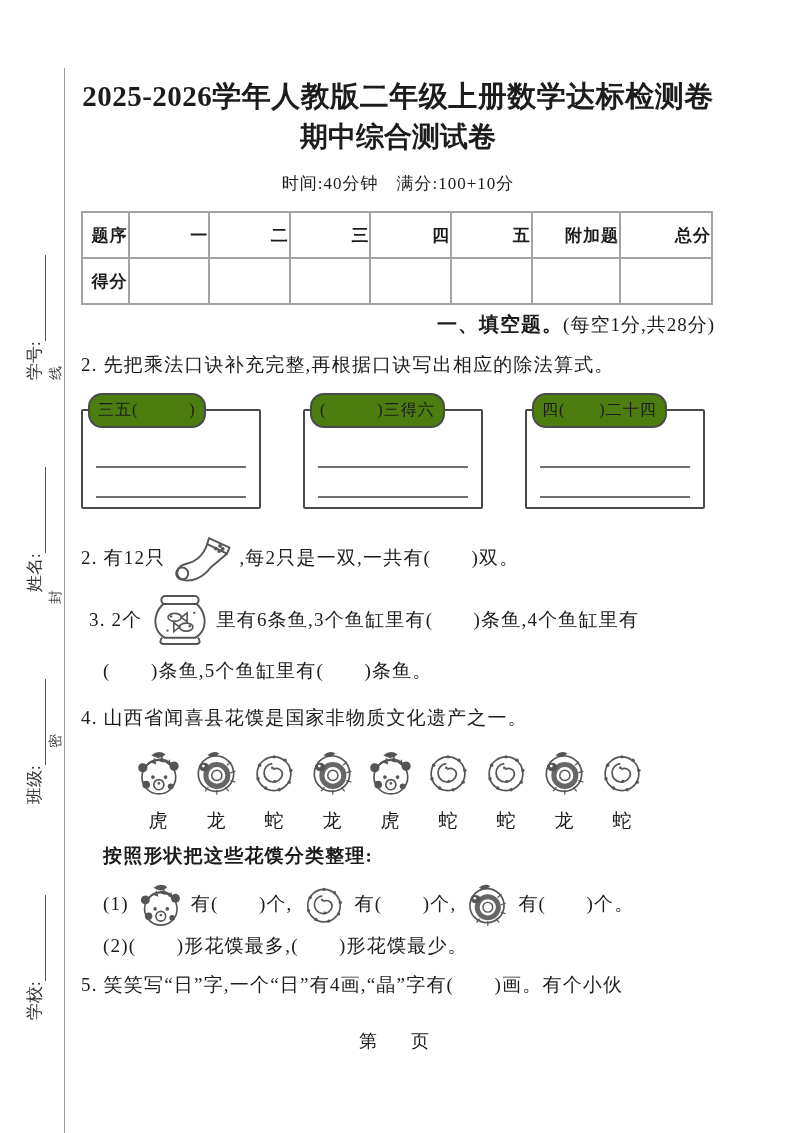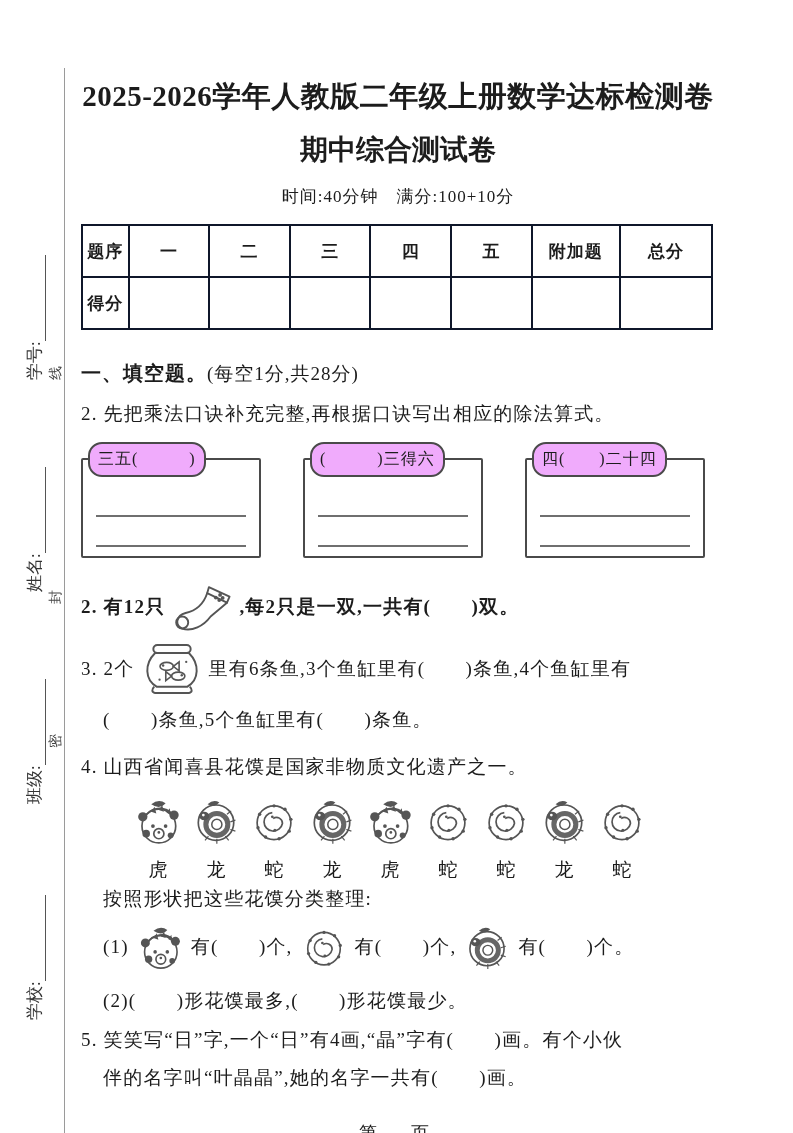--- a/index.html
+++ b/index.html
@@ -29,44 +29,44 @@
     position:absolute; left:47px; width:18px; height:18px;
     transform:rotate(-90deg); font-size:14px; color:#444; text-align:center;
   }
   
   .main { position:absolute; left:81px; top:0; width:634px; }
   .title {
     margin-top:80px; text-align:center; font-weight:bold;
     font-size:29px; letter-spacing:0.5px; line-height:1.15;
     font-family:"Liberation Serif","DejaVu Serif",serif;
   }
-  .subtitle { text-align:center; font-weight:bold; font-size:28px; margin-top:18px; }
+  .subtitle { text-align:center; font-weight:bold; font-size:28px; margin-top:5px; }
   .meta { text-align:center; font-size:17px; margin-top:16px; letter-spacing:1px; }
   
   table.score {
     margin-top:16px; width:632px; border-collapse:collapse;
     font-size:17px;
   }
   table.score td {
-    border:2px solid #0f172a; height:52px; text-align:center;
+    border:2px solid #a3a3a3; height:46px; text-align:right;
     letter-spacing:1px;
   }
   table.score td.hdr { font-weight:bold; font-family:"Liberation Sans","DejaVu Sans",sans-serif; }
   
-  .sec-heading { margin-top:30px; font-size:20px; }
+  .sec-heading { margin-top:6px; font-size:20px;text-align:right; }
   .sec-heading .b { font-weight:bold; font-family:"Liberation Sans","DejaVu Sans",sans-serif; letter-spacing:1px; }
   .sec-heading .n { font-size:19px; letter-spacing:1px; }
   .qline { margin-top:13px; font-size:19px; letter-spacing:1.2px; line-height:1.45; }
   .indent1 { padding-left:22px; }
   
   .cards { margin-top:30px; display:flex; gap:42px; }
   .card { position:relative; width:180px; height:100px; border:2px solid #4a4a4a; border-radius:2px; background:#fff; }
   .card-tab {
     position:absolute; top:-18px; left:5px;
-    border:2px solid #4a4a4a; border-radius:14px; background:#f0abfc;
+    border:2px solid #4a4a4a; border-radius:14px; background:#4d7c0f;
     font-size:16px; letter-spacing:1px; padding:5px 8px; white-space:nowrap;
   }
   .card .wline { position:absolute; left:13px; right:13px; border-bottom:2px solid #6f6f6f; }
   .card .l1 { top:55px; } .card .l2 { top:85px; }
   
   .iconline { display:flex; align-items:center; flex-wrap:wrap; }
   .iconline svg { flex:0 0 auto; }
   .sock-svg { width:62px; height:50px; margin:0 6px; }
   .bowl-svg { width:64px; height:54px; margin:0 5px; }
   .mini-bun { width:52px; height:52px; margin:0 5px; }
@@ -249,29 +249,29 @@
       <div class="wline l1"></div>
       <div class="wline l2"></div>
     </div>
     <div class="card">
       <div class="card-tab">四(　　)二十四</div>
       <div class="wline l1"></div>
       <div class="wline l2"></div>
     </div>
   </div>
 
-  <div class="qline iconline" style="margin-top:24px;font-weight:bold;">
+  <div class="qline iconline" style="margin-top:24px;">
     <span>2. 有12只</span>
     <svg class="sock-svg">
         <use href="#icon-sock"></use>
       </svg>
     <span>,每2只是一双,一共有(　　)双。</span>
   </div>
 
-  <div class="qline iconline" style="margin-top:10px;">
+  <div class="qline iconline" style="margin-top:10px;margin-left:8px;">
     <span>3. 2个</span>
     <svg class="bowl-svg">
         <use href="#icon-bowl"></use>
       </svg>
     <span>里有6条鱼,3个鱼缸里有(　　)条鱼,4个鱼缸里有</span>
   </div>
   <div class="qline indent1" style="margin-top:10px;">(　　)条鱼,5个鱼缸里有(　　)条鱼。</div>
 
   <div class="qline" style="margin-top:20px;">4. 山西省闻喜县花馍是国家非物质文化遗产之一。</div>
 
@@ -298,37 +298,36 @@
           <use href="#icon-snake"></use>
         </svg><div class="bun-label">蛇</div></div>
       <div class="bun"><svg class="bun-svg">
           <use href="#icon-dragon"></use>
         </svg><div class="bun-label">龙</div></div>
       <div class="bun"><svg class="bun-svg">
           <use href="#icon-snake"></use>
         </svg><div class="bun-label">蛇</div></div>
     </div>
 
-  <div class="qline indent1" style="margin-top:2px;">按照形状把这些花馍分类整理:</div>
+  <div class="qline indent1" style="margin-top:8px;font-weight:bold;">按照形状把这些花馍分类整理:</div>
 
   <div class="qline iconline indent1" style="margin-top:8px;">
     <span>(1)</span>
     <svg class="mini-bun">
         <use href="#icon-tiger"></use>
       </svg>
     <span>有(　　)个,</span>
     <svg class="mini-bun">
         <use href="#icon-snake"></use>
       </svg>
     <span>有(　　)个,</span>
     <svg class="mini-bun">
         <use href="#icon-dragon"></use>
       </svg>
     <span>有(　　)个。</span>
   </div>
 
-  <div class="qline indent1" style="margin-top:14px;">(2)(　　)形花馍最多,(　　)形花馍最少。</div>
+  <div class="qline indent1" style="margin-top:2px;">(2)(　　)形花馍最多,(　　)形花馍最少。</div>
 
   <div class="qline" style="margin-top:12px;">5. 笑笑写“日”字,一个“日”有4画,“晶”字有(　　)画。有个小伙</div>
-  <div class="qline indent1" style="margin-top:10px;">伴的名字叫“叶晶晶”,她的名字一共有(　　)画。</div>
 
   <div class="footer">第　页</div>
 </div>
 
 </body></html>

